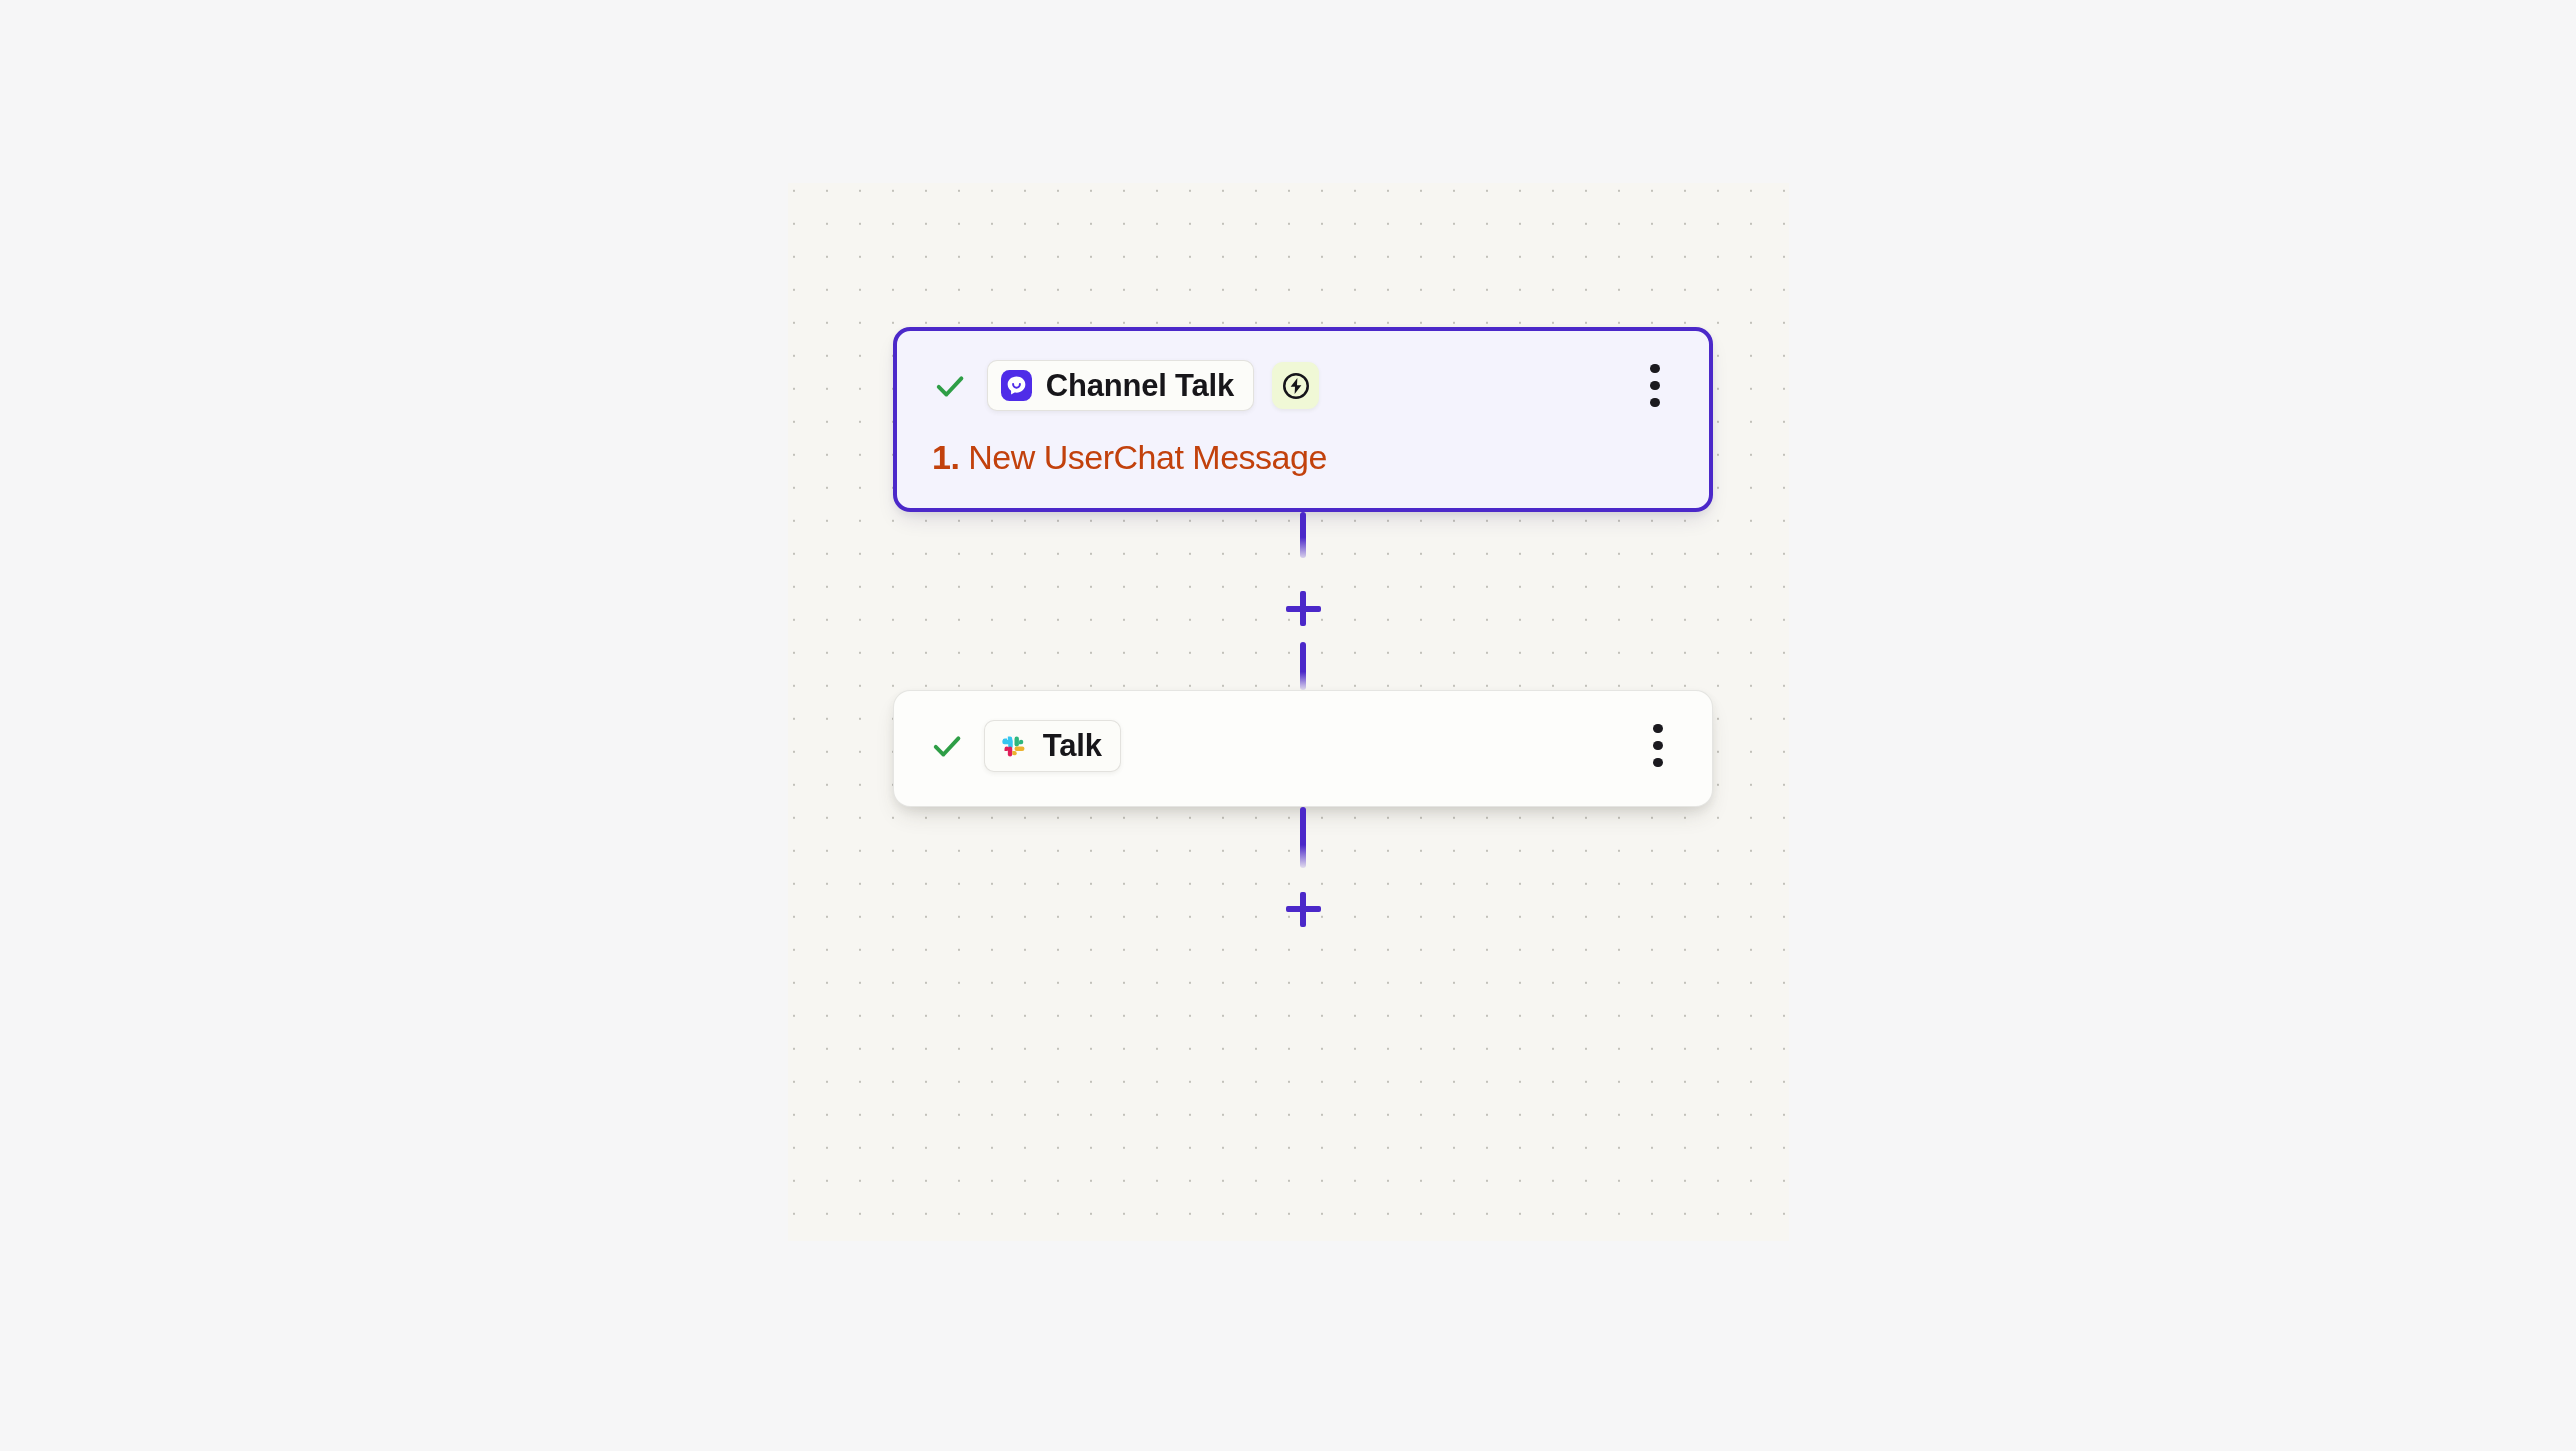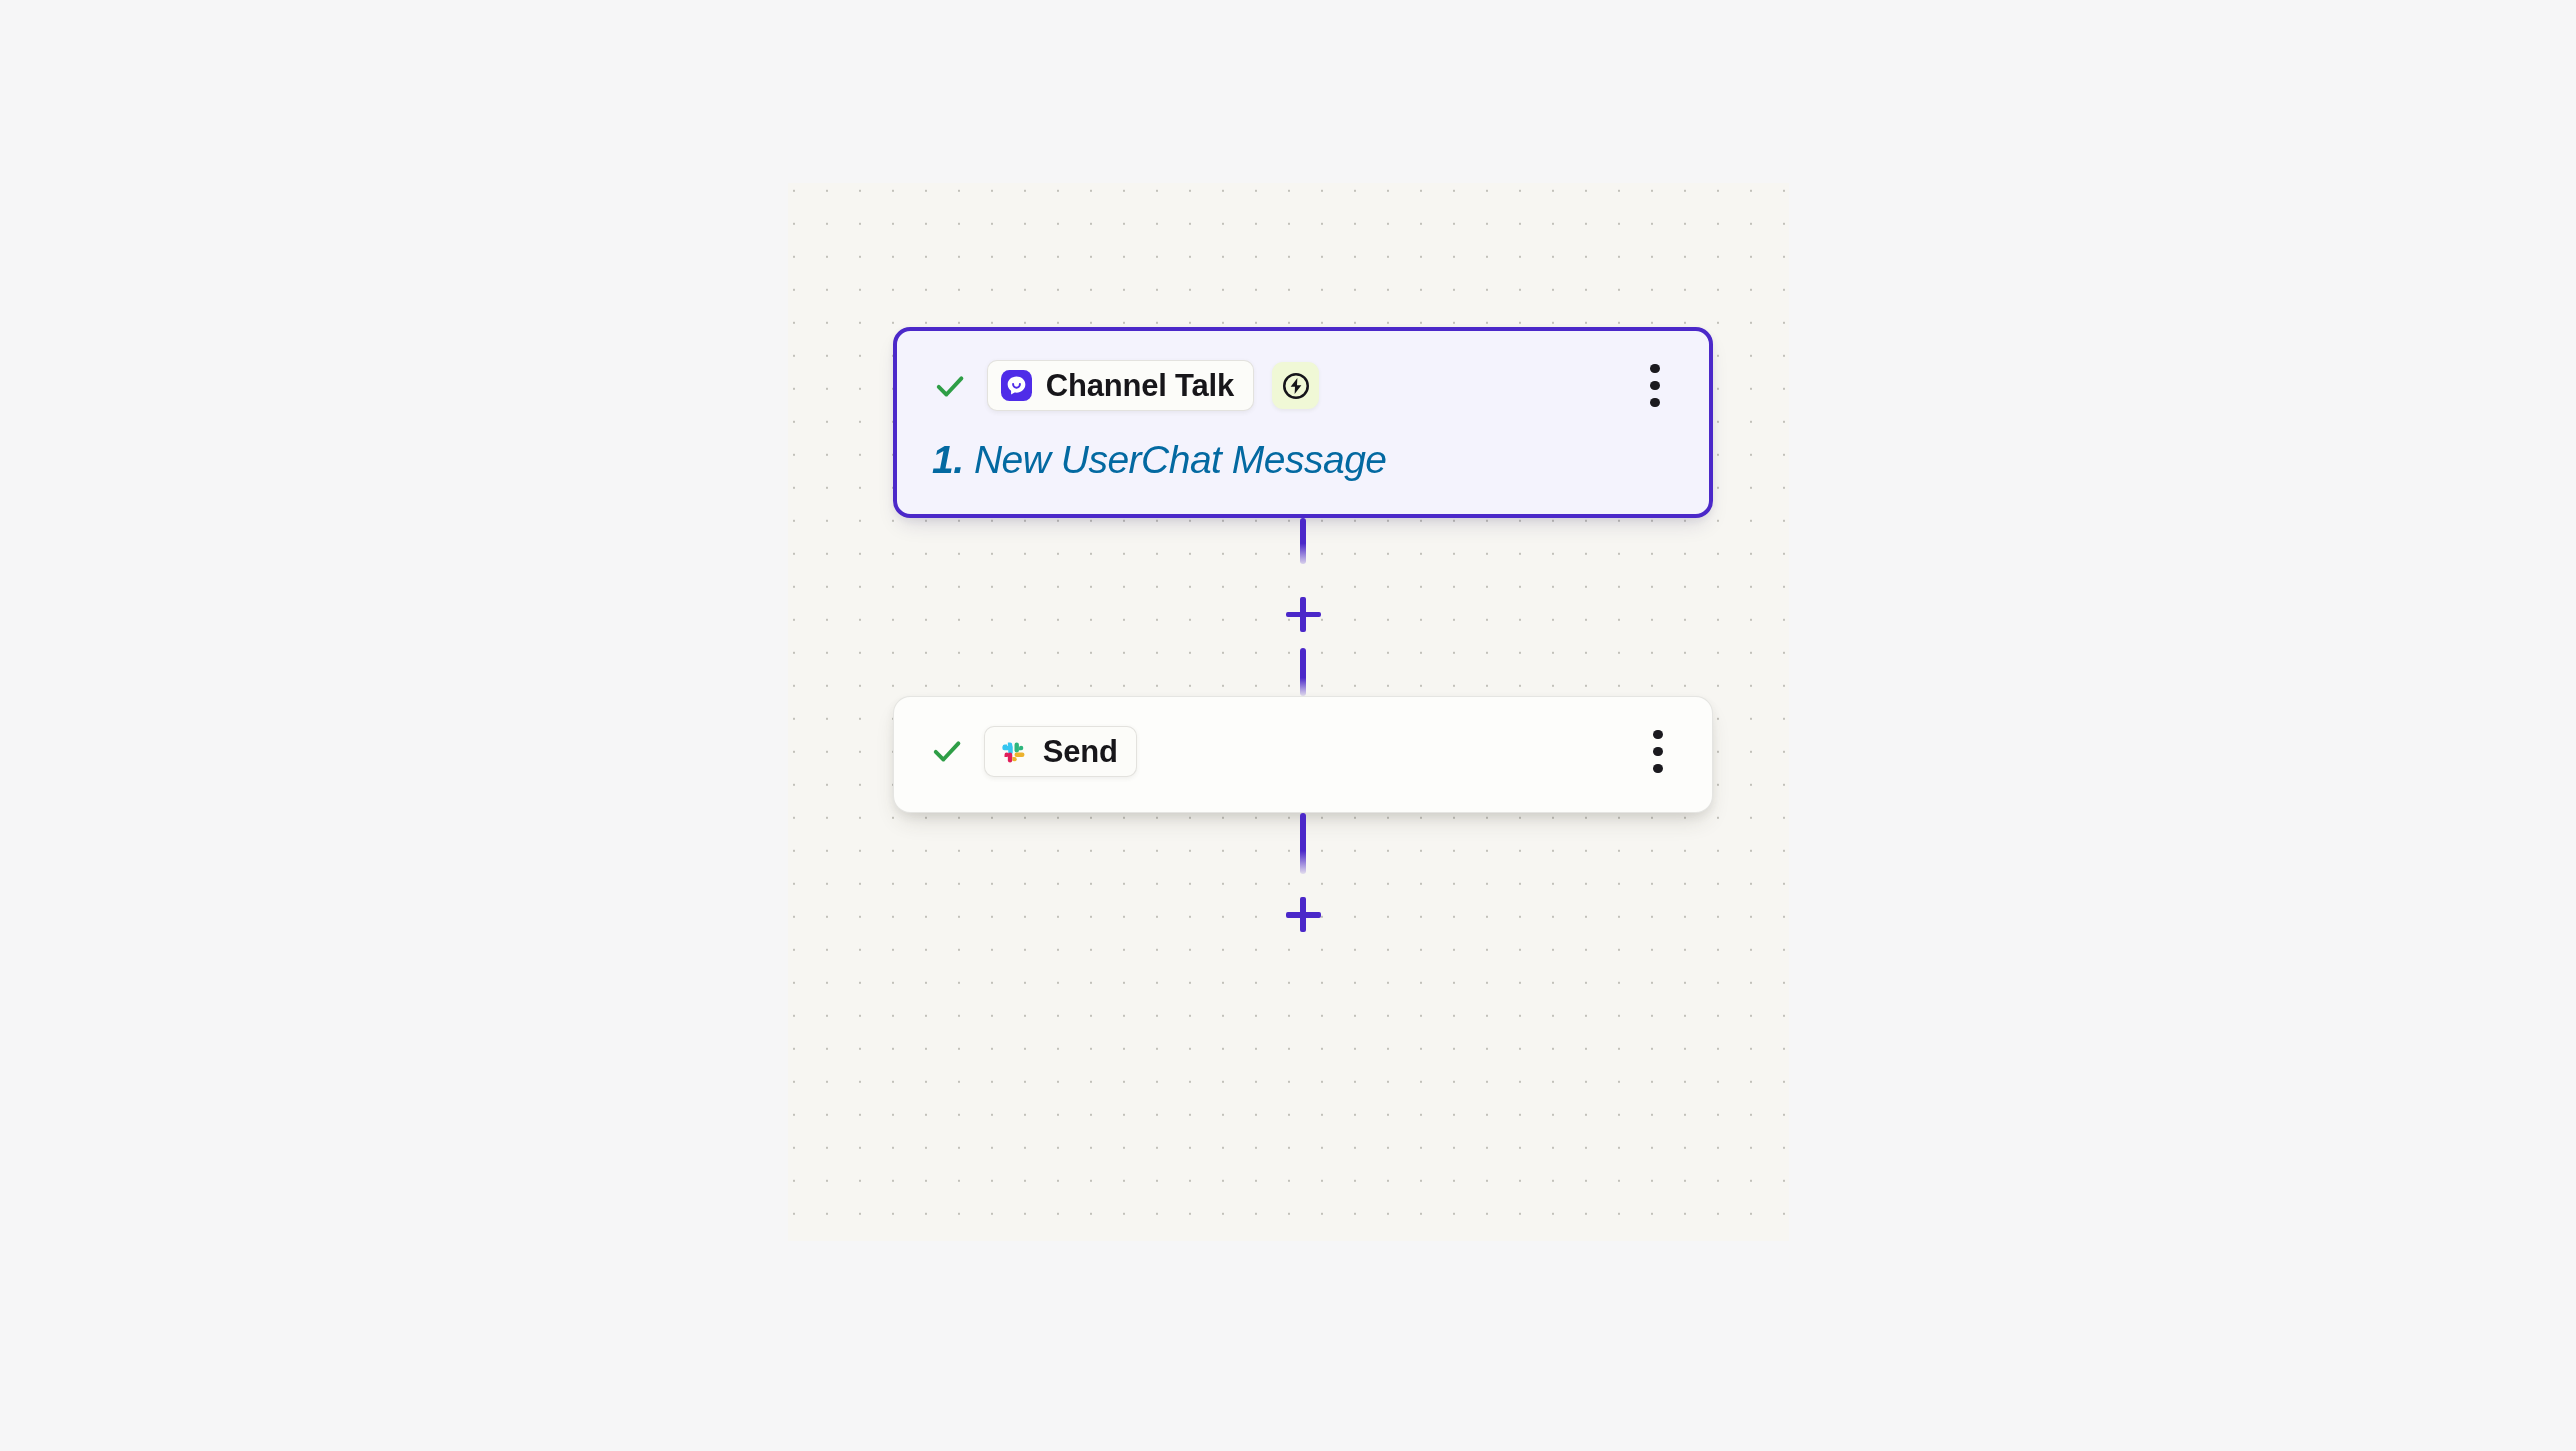--- a/index.html
+++ b/index.html
@@ -139,27 +139,26 @@
     display: block;
     width: 9.3px;
     height: 9.3px;
     border-radius: 50%;
     background: #1b1a1f;
   }
 
   
   .card-title {
     margin-top: 23.5px;
-    font-size: 39px;
+    font-size: 34px;
     line-height: 1.14;
-    color: #0369a1;
+    color: #c2410c;
     letter-spacing: -0.5px;
     font-weight: 400;
     white-space: nowrap;
-    font-style: italic;
   }
   .card-title .step-index { font-weight: 700; }
 
   
   .connector {
     position: relative;
     width: 820px;
     display: flex;
     flex-direction: column;
     align-items: center;
@@ -283,21 +282,21 @@
               <path d="M15.55 8.4a2.85 2.85 0 1 1-2.85 2.85V8.4z" fill="#36c5f0"></path>
               <path d="M15.55 12.7a2.85 2.85 0 0 1 0 5.7H8.4a2.85 2.85 0 0 1 0-5.7z" fill="#36c5f0"></path>
               <path d="M31.3 15.55a2.85 2.85 0 1 1 2.85-2.85h-2.85z" fill="#2eb67d" opacity="0"></path>
               <path d="M24.15 8.4a2.85 2.85 0 0 1 2.85 2.85v7.15a2.85 2.85 0 0 1-5.7 0v-7.15A2.85 2.85 0 0 1 24.15 8.4z" fill="#2eb67d"></path>
               <path d="M27 15.55a2.85 2.85 0 1 1 2.85 2.85H27z" fill="#2eb67d"></path>
               <path d="M24.15 31.3a2.85 2.85 0 1 1-2.85-2.85h2.85z" fill="#ecb22e" opacity="0"></path>
               <path d="M24.15 27a2.85 2.85 0 0 1 0-5.7h7.15a2.85 2.85 0 0 1 0 5.7z" fill="#ecb22e"></path>
               <path d="M21.3 27a2.85 2.85 0 1 1-2.85 2.85V27z" fill="#ecb22e"></path>
             </g>
           </svg>
-          <span class="app-chip__label">Send</span>
+          <span class="app-chip__label">Talk</span>
         </div>
 
         <div class="overflow-menu">
           <span></span>
           <span></span>
           <span></span>
         </div>
       </div>
 
     </div>

